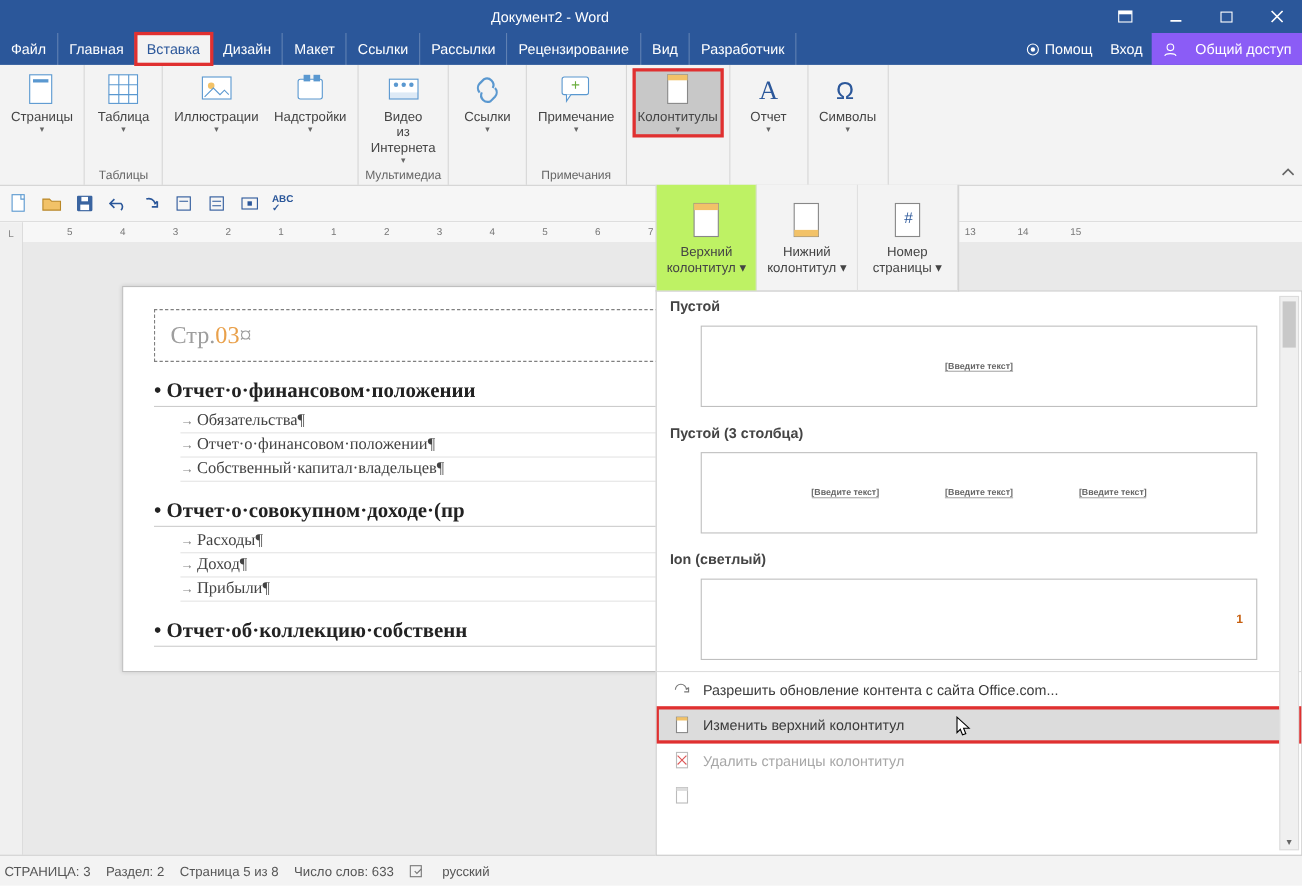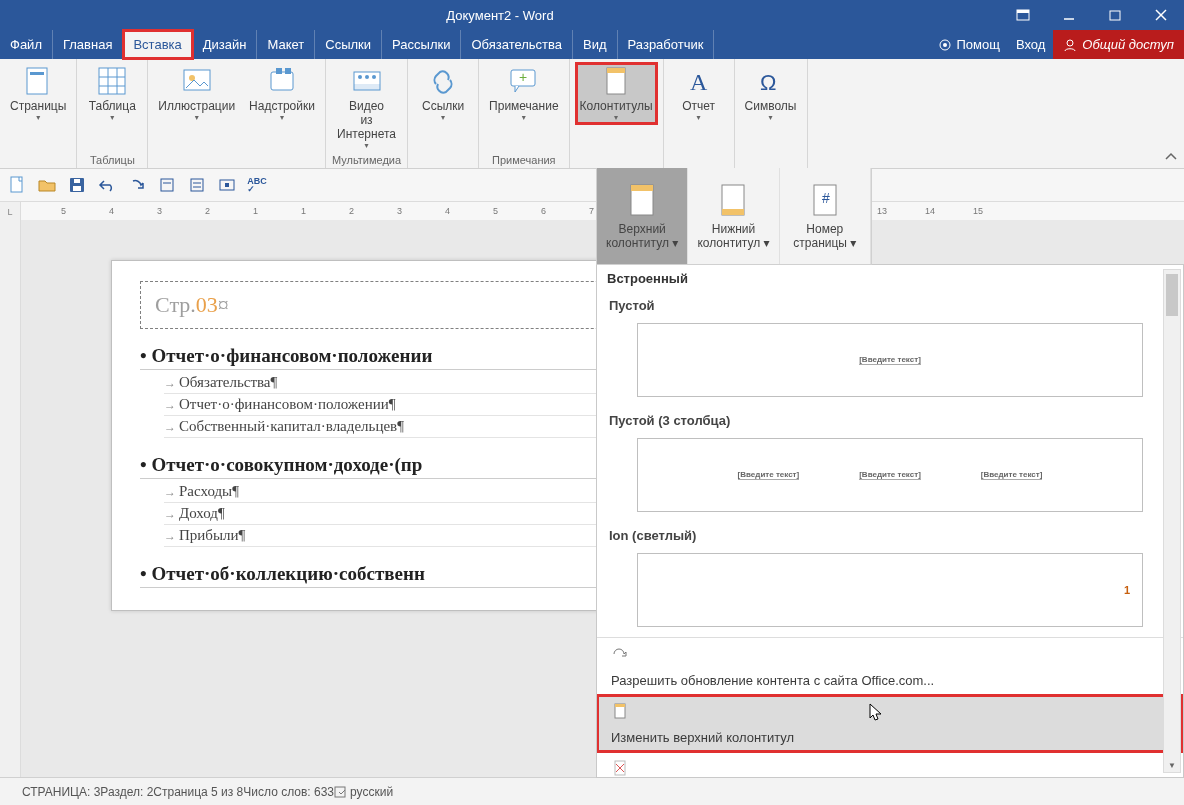--- a/index.html
+++ b/index.html
@@ -4,21 +4,21 @@
 <style>
   html, body { margin:0; padding:0; font-family:"Segoe UI", Arial, sans-serif; background:#fff; width:1184px; height:805px; overflow:hidden; }
   .titlebar { background:#2b579a; color:#fff; height:30px; display:flex; align-items:center; position:relative; }
   .titlebar .title { flex:1; text-align:center; font-size:13px; }
   .titlebar .sysbtn { width:46px; height:30px; display:flex; align-items:center; justify-content:center; font-size:14px; }
   .menubar { background:#2b579a; color:#fff; height:29px; display:flex; align-items:stretch; font-size:13px; position:relative; }
   .menubar .mtab { padding:0 10px; display:flex; align-items:center; border-right:1px solid rgba(255,255,255,.25); cursor:default; white-space:nowrap; }
   .menubar .mtab.active { background:#f3f3f3; color:#2b579a; }
   .menubar .right { position:absolute; right:0; top:0; bottom:0; display:flex; }
   .menubar .right .icbtn { padding:0 8px; display:flex; align-items:center; gap:4px; }
-  .menubar .right .share { background:#b91c1c; padding:0 10px; display:flex; align-items:center; gap:5px;font-style:italic; }
+  .menubar .right .share { background:#8b5cf6; padding:0 10px; display:flex; align-items:center; gap:16px; }
   .ribbon { background:#f3f3f3; border-bottom:1px solid #d0d0d0; height:109px; display:flex; align-items:flex-start; }
   .rgroup { border-right:1px solid #d6d6d6; padding:4px 6px 0 6px; height:109px; box-sizing:border-box; display:flex; flex-direction:column; align-items:center; justify-content:space-between; }
   .rgroup .items { display:flex; gap:6px; align-items:flex-start; }
   .rbtn { display:flex; flex-direction:column; align-items:center; justify-content:flex-start; padding:2px 4px; font-size:12px; color:#444; text-align:center; min-width:50px; }
   .rbtn .ricon { width:36px; height:32px; display:flex; align-items:center; justify-content:center; margin-bottom:2px; }
   .rbtn .drop::after { content:"▾"; font-size:8px; color:#666; display:block; }
   .glabel { font-size:11px; color:#666; padding-bottom:2px; text-align:center; }
   .rbtn.highlight { background:#c8c8c8; }
   .red-outline { outline:3px solid #e03030; outline-offset:-2px; }
   .qat { background:#f6f6f6; border-bottom:1px solid #dcdcdc; height:32px; display:flex; align-items:center; padding:0 6px; gap:8px; }
@@ -32,36 +32,36 @@
   .page { position:absolute; left:90px; top:40px; width:640px; background:#fff; border:1px solid #bfbfbf; box-shadow:0 0 4px rgba(0,0,0,.15); }
   .hdrbox { margin:20px 28px 8px 28px; border:1px dashed #808080; padding:10px 14px; font-size:22px; color:#9e9e9e; font-family:"Times New Roman", serif; }
   .hdrbox .pg { color:#e9a04a; }
   .docbody { padding:0 28px 20px 28px; font-family:"Times New Roman", serif; color:#222; }
   .docbody h1 { font-size:26px; margin:28px 0 6px 0; border-bottom:1px solid #aaa; padding-bottom:2px; }
   .docbody h2 { font-size:19px; margin:16px 0 2px 0; border-bottom:1px solid #ccc; padding-bottom:2px; }
   .docbody h2::before { content:"• "; }
   .docbody ul { margin:2px 0 6px 24px; padding:0; }
   .docbody li { list-style:none; font-size:15px; color:#444; border-bottom:1px solid #e4e4e4; padding:2px 0; }
   .docbody li::before { content:"→ "; color:#888; font-size:12px; }
-  .statusbar { position:absolute; left:0; right:0; bottom:0; height:27px; background:#f3f3f3; border-top:1px solid #d0d0d0; display:flex; align-items:center; font-size:12px; color:#555; padding:0 22px; }
+  .statusbar { position:absolute; left:0; right:0; bottom:0; height:27px; background:#f3f3f3; border-top:1px solid #d0d0d0; display:flex; align-items:center; font-size:12px; color:#555; padding:0 4px; gap:14px; }
   
   .sub-ribbon { position:absolute; left:596px; top:168px; width:274px; height:96px; background:#f3f3f3; border:1px solid #d0d0d0; border-top:none; display:flex; z-index:5; }
   .sub-ribbon .sbtn { flex:1; display:flex; flex-direction:column; align-items:center; justify-content:center; font-size:12px; color:#444; border-right:1px solid #e0e0e0; padding:4px 2px; text-align:center; }
   .sub-ribbon .sbtn .sicon { width:40px; height:36px; display:flex; align-items:center; justify-content:center; margin-bottom:4px; }
-  .sub-ribbon .sbtn.active { background:#a3a3a3; }
+  .sub-ribbon .sbtn.active { background:#bef264; }
   .gallery { position:absolute; left:596px; top:264px; right:0; bottom:27px; background:#fff; border:1px solid #c9c9c9; z-index:4; overflow:hidden; }
   .gallery .ghead { font-weight:bold; font-size:13px; padding:6px 10px; color:#333; }
   .gallery .gtitle { font-weight:bold; font-size:13px; padding:6px 12px; color:#444; }
   .gallery .preview { margin:4px 40px 10px 40px; height:72px; border:1px solid #bfbfbf; background:#fff; position:relative; display:flex; align-items:center; justify-content:center; }
   .gallery .preview .ph { font-size:8px; color:#666; font-weight:bold; border-bottom:1px solid #aaa; }
   .gallery .preview.three .ph { margin:0 30px; }
   .gallery .preview.ion { border:1px solid #bfbfbf; }
   .gallery .preview.ion .ionnum { position:absolute; right:12px; bottom:30px; color:#c75f0e; font-size:11px; font-weight:bold; }
   .gallery .footer-items { border-top:1px solid #ddd; }
-  .gallery .fitem { display:flex; gap:10px; padding:7px 14px; font-size:13px; color:#3a3a3a;flex-direction:column; }
+  .gallery .fitem { display:flex; align-items:center; gap:10px; padding:7px 14px; font-size:13px; color:#3a3a3a; }
   .gallery .fitem.disabled { color:#a7a7a7; }
   .gallery .fitem .ficon { width:18px; height:18px; display:flex; align-items:center; justify-content:center; }
   .gallery .fitem.highlight { background:#dcdcdc; }
   .gallery .scrollbar { position:absolute; right:2px; top:4px; bottom:4px; width:16px; background:#f0f0f0; border:1px solid #dcdcdc; }
   .gallery .scrollbar .thumb { position:absolute; left:2px; right:2px; top:4px; height:42px; background:#c8c8c8; }
   .gallery .scrollbar .arr { position:absolute; left:0; right:0; height:14px; display:flex; align-items:center; justify-content:center; font-size:8px; color:#666; }
   .gallery .scrollbar .arr.up { top:0; }
   .gallery .scrollbar .arr.dn { bottom:0; }
   .cursor-arrow { position:absolute; font-size:16px; color:#000; }
   svg { display:block; }
@@ -98,21 +98,21 @@
 
 <div class="menubar">
   <div id="menu-tabs" style="display:flex;">
       <div class="mtab">Файл</div>
       <div class="mtab">Главная</div>
       <div class="mtab active red-outline">Вставка</div>
       <div class="mtab">Дизайн</div>
       <div class="mtab">Макет</div>
       <div class="mtab">Ссылки</div>
       <div class="mtab">Рассылки</div>
-      <div class="mtab">Обязательства</div>
+      <div class="mtab">Рецензирование</div>
       <div class="mtab">Вид</div>
       <div class="mtab">Разработчик</div>
     </div>
   <div class="right">
     <div class="icbtn">
       <svg width="14" height="14">
           <circle cx="7" cy="7" r="5" fill="none" stroke="#fff"></circle>
           <circle cx="7" cy="7" r="2" fill="#fff"></circle>
         </svg>
       <span>Помощ</span>
@@ -416,21 +416,20 @@
         <svg width="34" height="34">
           <rect x="6" y="2" width="22" height="30" fill="#fff" stroke="#888"></rect>
           <text x="14" y="20" font-size="14" fill="#2b579a">#</text>
         </svg>
       </div>
       <div>Номер страницы ▾</div>
     </div>
   </div>
 
 <div class="gallery" id="gallery">
-    <div class="ghead">Встроенный</div>
   <div class="gtitle">Пустой</div>
     <div class="preview one">
       <span class="ph">[Введите текст]</span>
     </div>
     <div class="gtitle">Пустой (3 столбца)</div>
     <div class="preview three">
       <span class="ph">[Введите текст]</span>
       <span class="ph">[Введите текст]</span>
       <span class="ph">[Введите текст]</span>
     </div>

